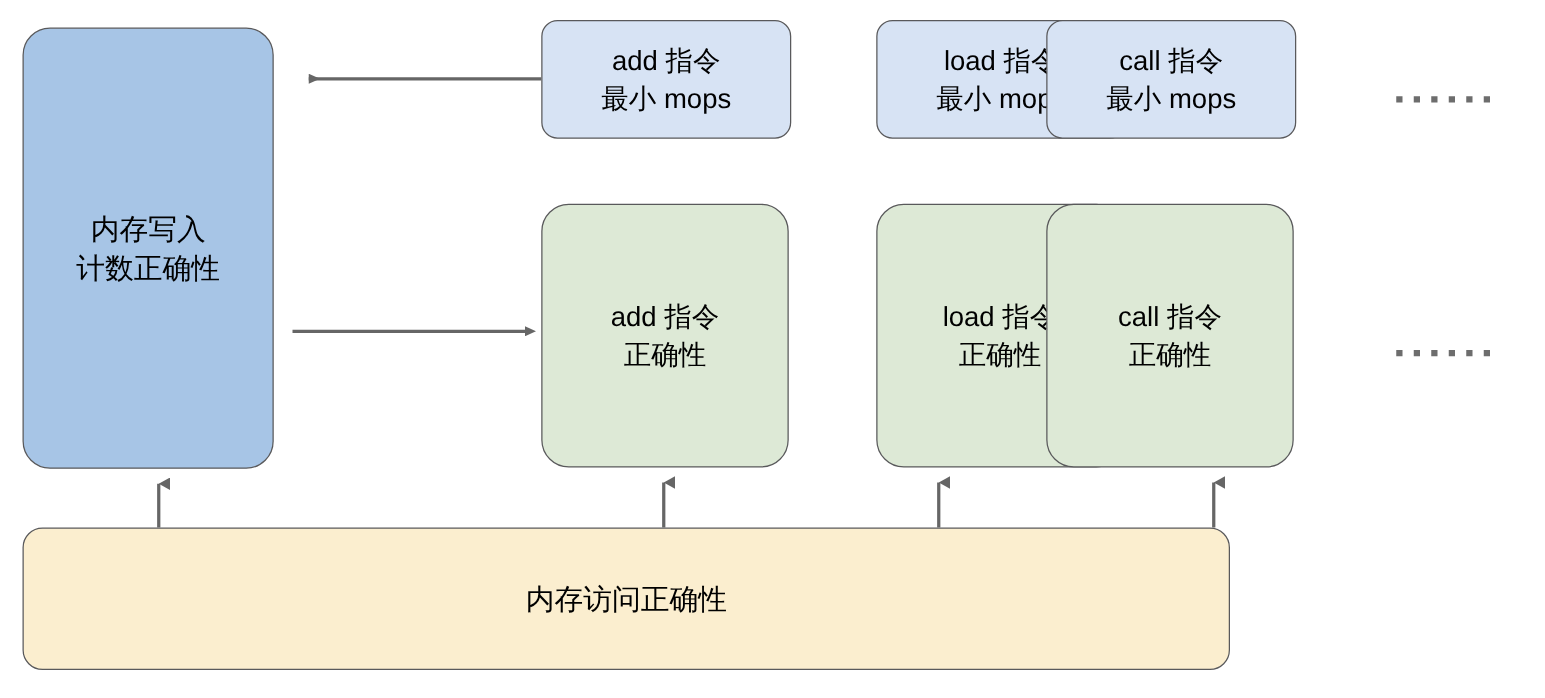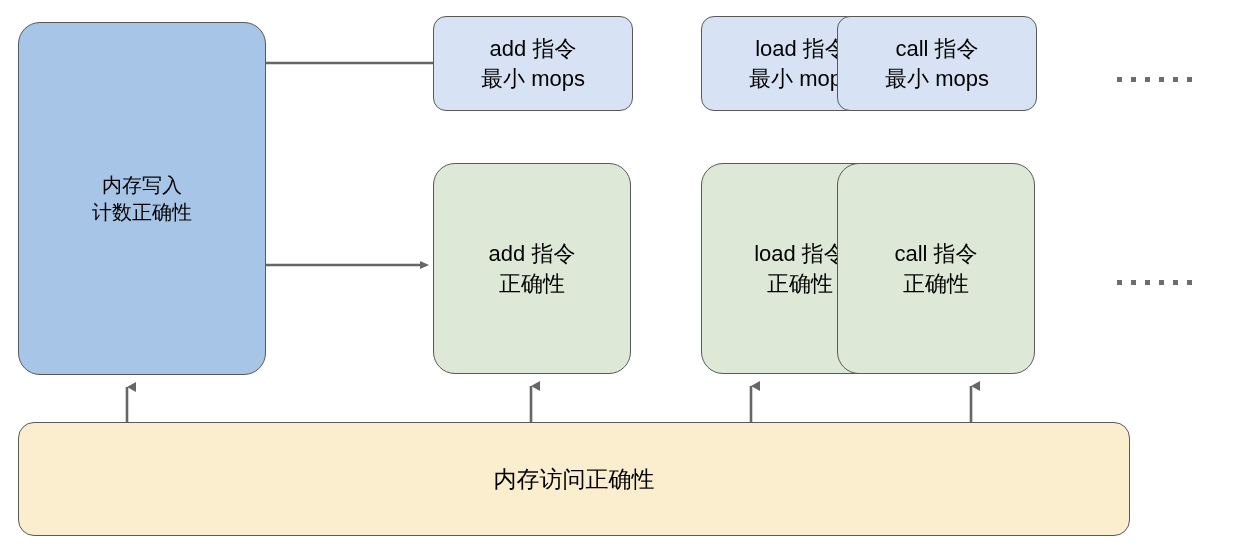--- a/index.html
+++ b/index.html
@@ -25,25 +25,25 @@
     align-items: center;
     justify-content: center;
     text-align: center;
     color: #000000;
     line-height: 1.34;
     white-space: pre-line;
   }
   .node-main {
     left: 18px;
     top: 22px;
-    width: 248px;
+    width: 201px;
     height: 353px;
     background: #a7c5e6;
     border-radius: 22px;
-    font-size: 20px;
+    font-size: 23px;
   }
   .node-top {
     top: 16px;
     width: 200px;
     height: 95px;
     background: #d7e3f4;
     border-radius: 13px;
     font-size: 22px;
   }
   .node-mid {
@@ -53,21 +53,21 @@
     background: #dde9d6;
     border-radius: 22px;
     font-size: 22px;
   }
   .col-1 { left: 433px; }
   .col-2 { left: 653px; margin-left: 48px; }
   .col-3 { left: 837px; }
   .node-bottom {
     left: 18px;
     top: 422px;
-    width: 1112px;
+    width: 966px;
     height: 114px;
     background: #fbeecf;
     border-radius: 16px;
     font-size: 23px;
   }
   .ellipsis {
     position: absolute;
     display: flex;
     gap: 9px;
     align-items: center;

